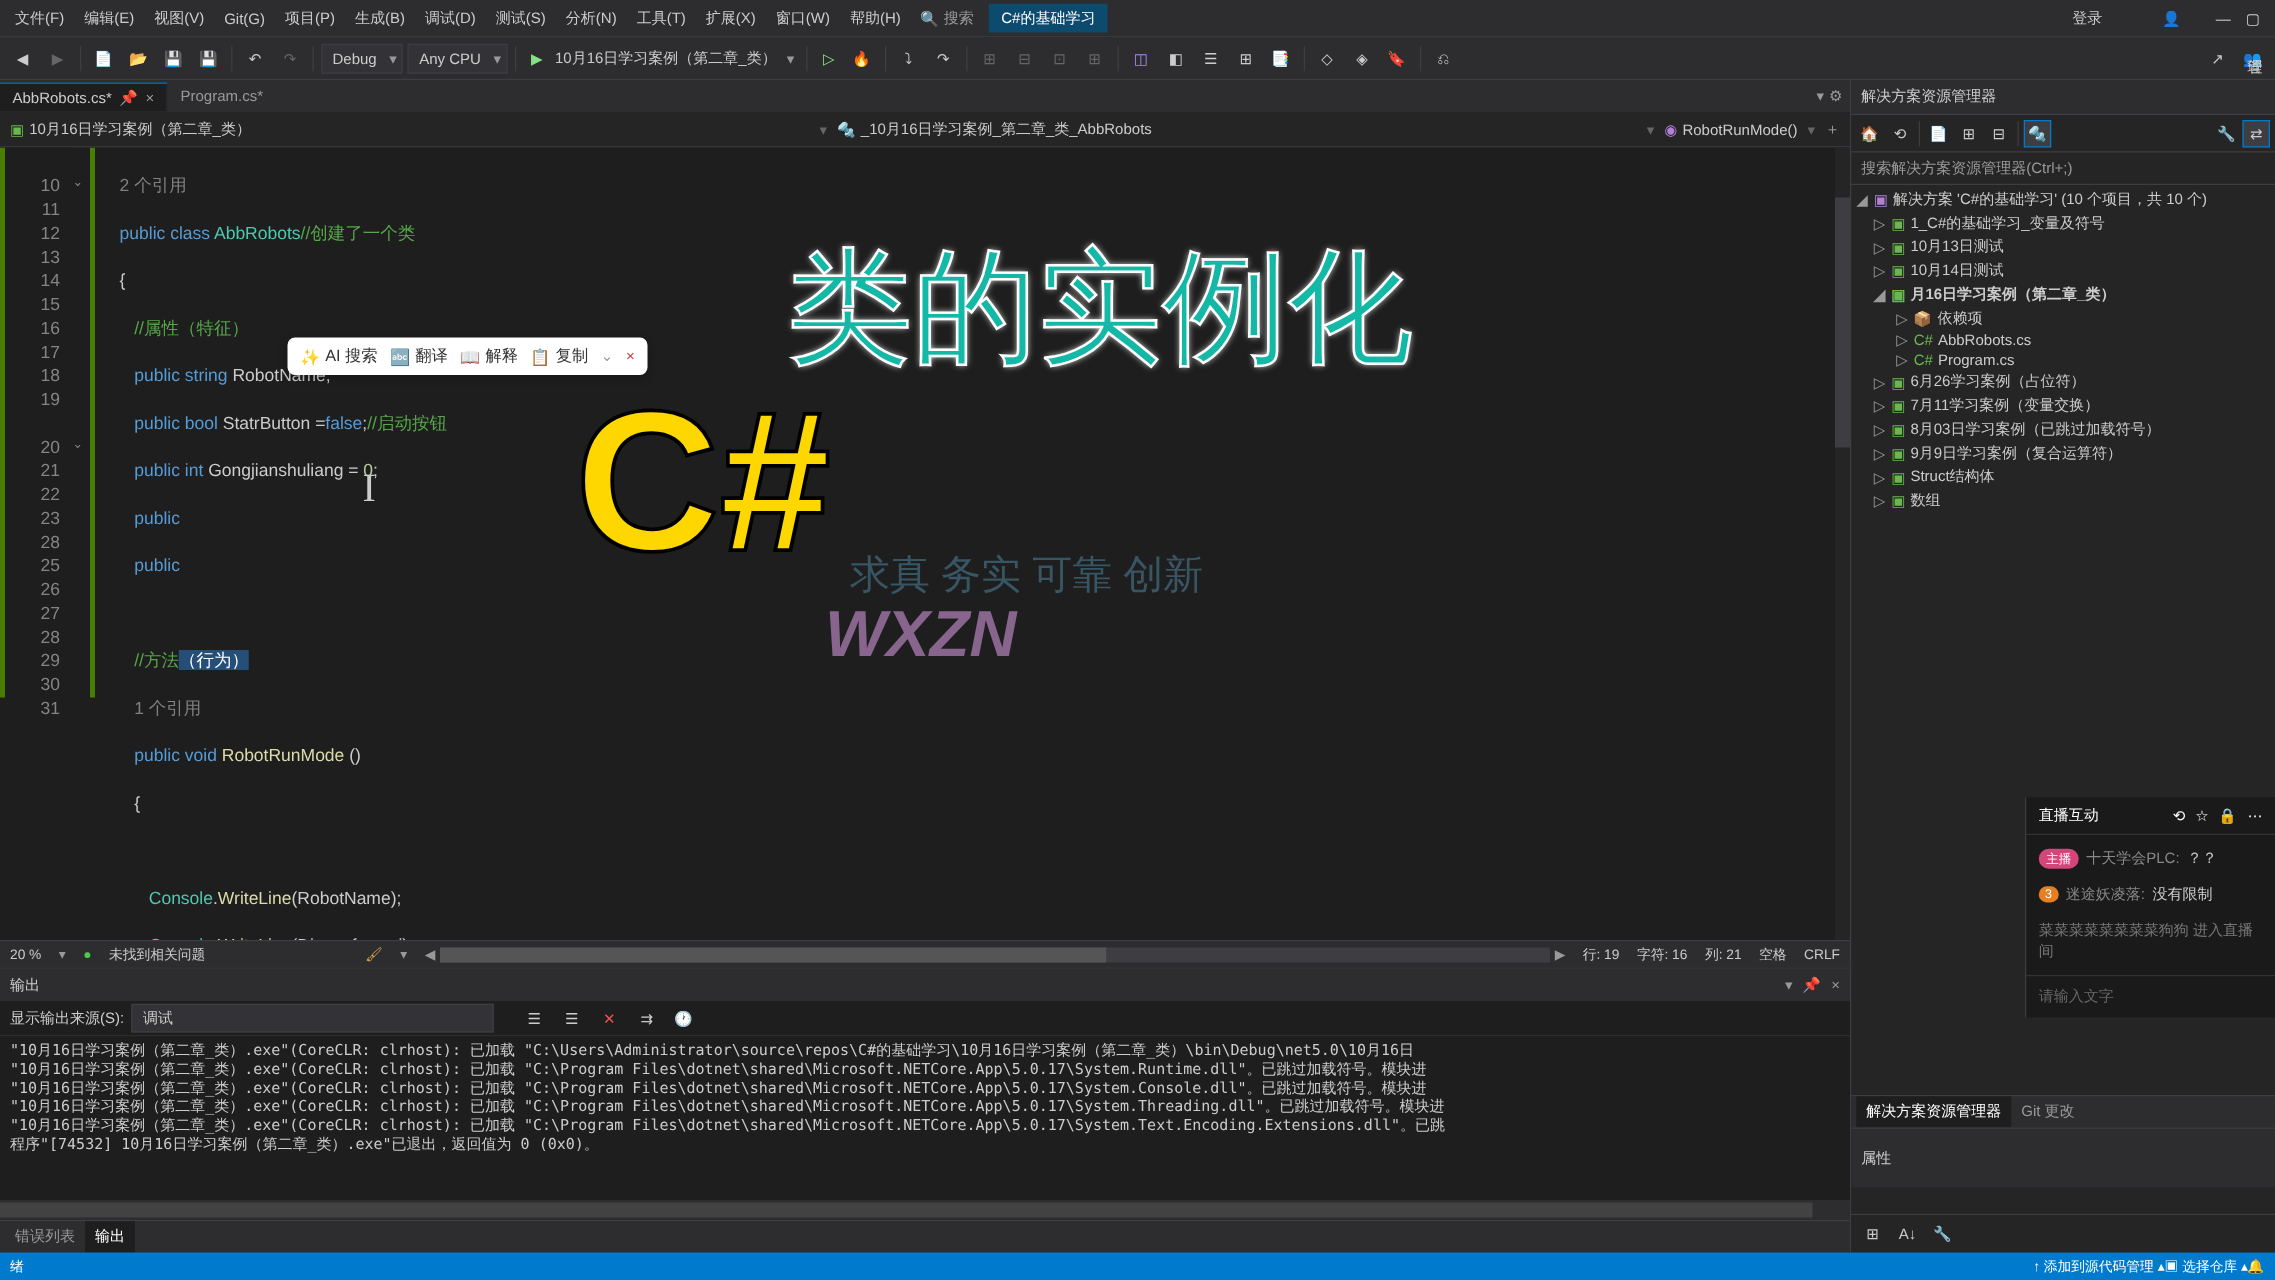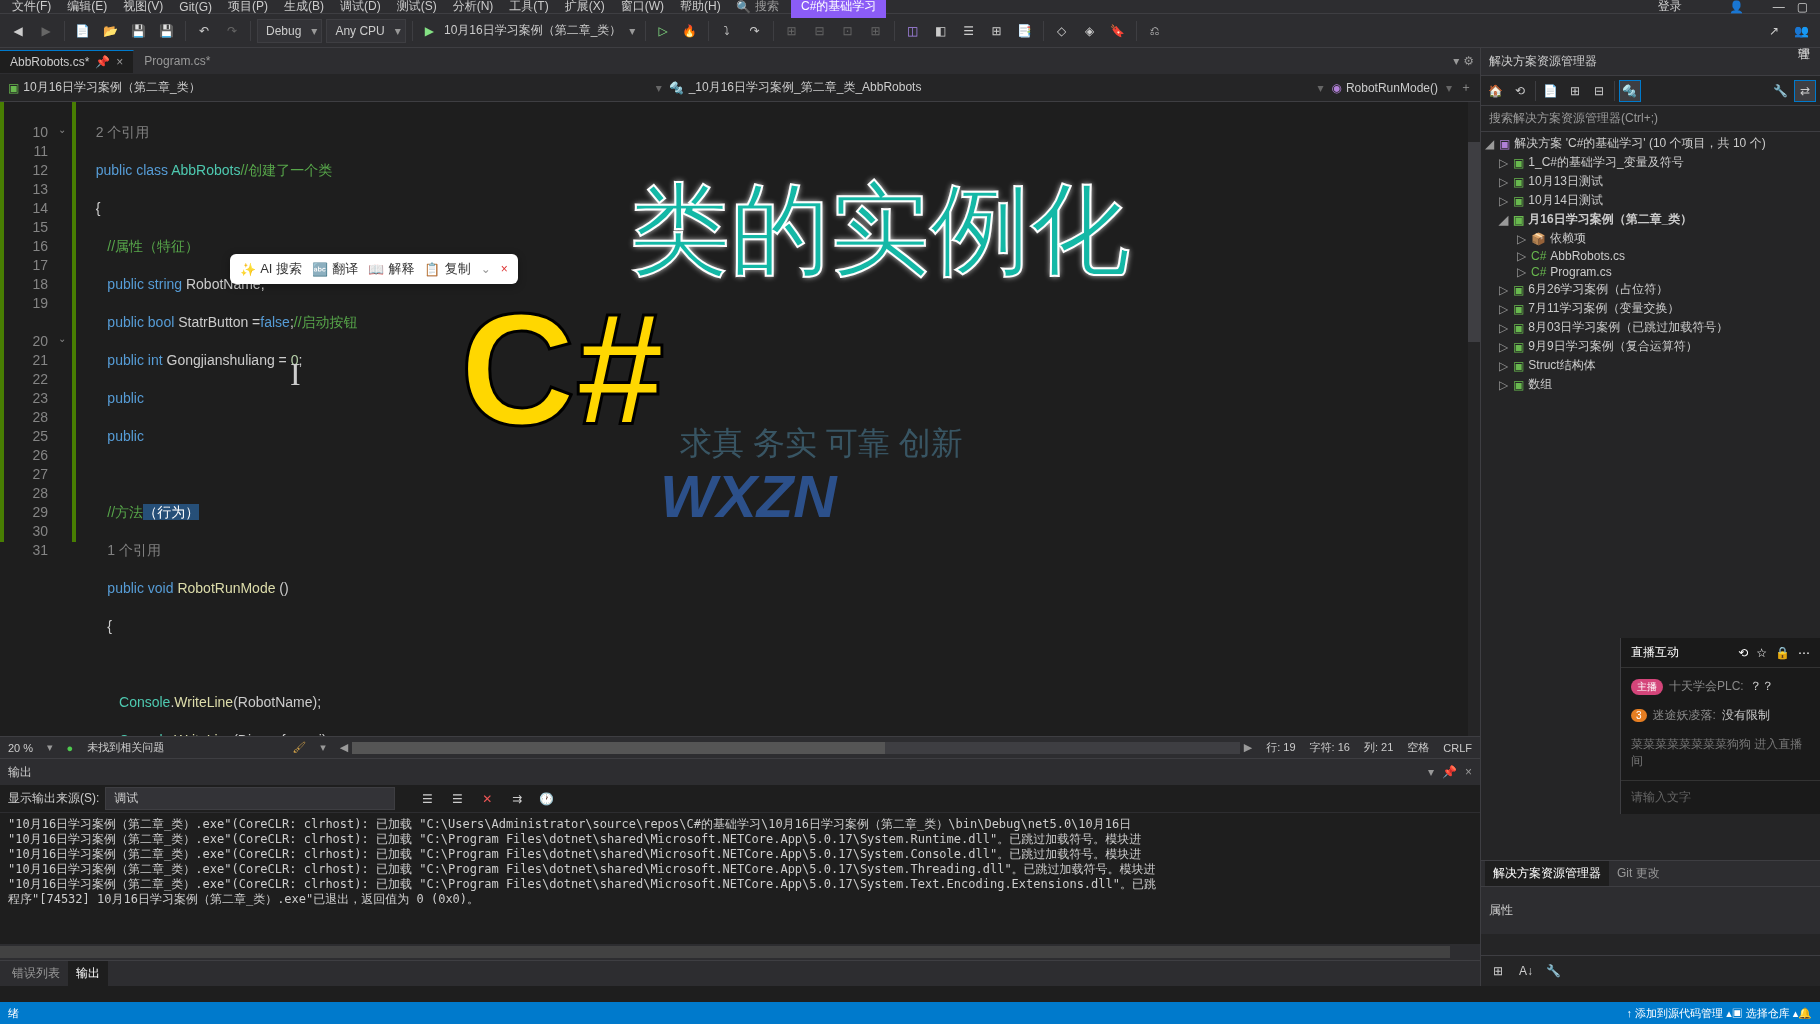--- a/index.html
+++ b/index.html
@@ -1,21 +1,21 @@
 <!DOCTYPE html>
 <html><head>
 <meta charset="utf-8">
 <style>
 *{margin:0;padding:0;box-sizing:border-box;font-family:"Microsoft YaHei","Segoe UI",sans-serif}
 body{background:#1e1e1e;color:#ccc;font-size:12px;overflow:hidden;width:1820px;height:1024px;position:relative}
-.menubar{height:14px;background:#2d2d30;display:flex;align-items:center;padding:0 4px;border-bottom:1px solid #3e3e42}
+.menubar{height:30px;background:#2d2d30;display:flex;align-items:center;padding:0 4px;border-bottom:1px solid #3e3e42}
 .menu-item{padding:2px 8px;cursor:pointer;color:#ccc}
 .menu-sep{flex:1}
 .search-box{display:flex;align-items:center;padding:2px 8px;color:#999}
-.context-badge{background:#8b5cf6;color:#fff;padding:3px 10px;margin:0 4px}
+.context-badge{background:#0c4a6e;color:#fff;padding:3px 10px;margin:0 4px}
 .login{padding:2px 8px;color:#ccc;margin-right:40px}
 .win-controls{display:flex;gap:12px;padding:0 8px;color:#ccc}
 .toolbar{height:34px;background:#2d2d30;display:flex;align-items:center;padding:0 6px;gap:4px;border-bottom:1px solid #3e3e42}
 .tb-btn{width:24px;height:24px;display:flex;align-items:center;justify-content:center;color:#ccc;cursor:pointer}
 .tb-sep{width:1px;height:20px;background:#3e3e42;margin:0 2px}
 .combo{background:#333337;color:#ccc;padding:4px 20px 4px 8px;border:1px solid #3e3e42;position:relative;cursor:pointer}
 .combo::after{content:"▾";position:absolute;right:4px;color:#999}
 .play-btn{color:#84e184;padding:0 6px}
 .main-area{display:flex;height:calc(100% - 64px - 22px)}
 .editor-col{flex:1;display:flex;flex-direction:column;min-width:0}
@@ -42,21 +42,21 @@
 .k-num{color:#b5cea8}
 .k-meth{color:#dcdcaa}
 .k-gray{color:#808080}
 .hl-bg{background:#264f78;color:#fff}
 .ai-popup{position:absolute;background:#fff;color:#333;border-radius:6px;padding:6px 10px;display:flex;align-items:center;gap:10px;box-shadow:0 2px 8px rgba(0,0,0,.3);z-index:5}
 .ai-item{display:flex;align-items:center;gap:4px;cursor:pointer;font-size:13px}
 .ai-close{color:#d33;cursor:pointer}
 .overlay-title{position:absolute;font-weight:400;color:#14b8a6;-webkit-text-stroke:2px #fff;text-shadow:0 0 6px #fff;pointer-events:none;z-index:3}
 .overlay-csharp{position:absolute;font-weight:900;color:#ffd700;-webkit-text-stroke:3px #000;pointer-events:none;z-index:3}
 .overlay-words{position:absolute;color:#4a7a92;font-size:32px;pointer-events:none;z-index:2;opacity:.6}
-.overlay-wxzn{position:absolute;color:#3b82f6;font-style:italic;font-weight:bold;font-size:60px;pointer-events:none;z-index:2;opacity:.5}
+.overlay-wxzn{position:absolute;color:#f0abfc;font-style:italic;font-weight:bold;font-size:52px;pointer-events:none;z-index:2;opacity:.5}
 .status-row{height:22px;background:#2d2d30;display:flex;align-items:center;padding:0 8px;gap:14px;color:#ccc;border-top:1px solid #3e3e42;font-size:11px}
 .output-panel{height:202px;background:#1e1e1e;border-top:1px solid #3e3e42;display:flex;flex-direction:column}
 .out-header{height:26px;background:#2d2d30;display:flex;align-items:center;padding:0 8px;color:#ccc}
 .out-header .tools{margin-left:auto;display:flex;gap:8px;color:#999}
 .out-src{height:28px;display:flex;align-items:center;padding:0 8px;gap:6px;background:#1e1e1e;border-bottom:1px solid #2d2d30}
 .out-combo{background:#333337;color:#ccc;padding:2px 30px 2px 8px;border:1px solid #3e3e42;width:290px;cursor:pointer}
 .out-text{flex:1;font-family:Consolas,monospace;font-size:12px;line-height:15px;padding:4px 8px;color:#ccc;overflow:hidden;white-space:pre-wrap}
 .bottom-tabs{height:26px;background:#2d2d30;display:flex;align-items:center;padding:0 4px;border-top:1px solid #3e3e42}
 .btab{padding:4px 8px;color:#999;cursor:pointer}
 .btab.active{background:#1e1e1e;color:#fff}

